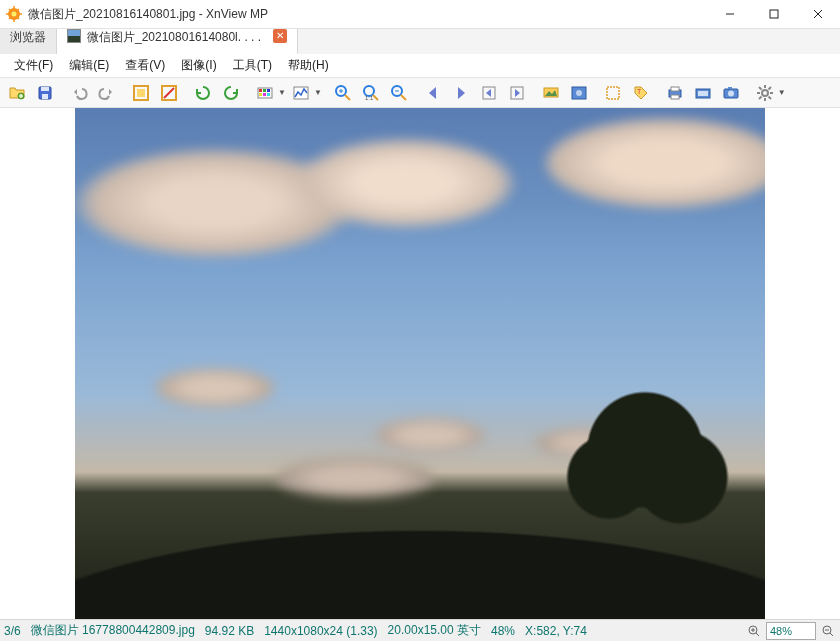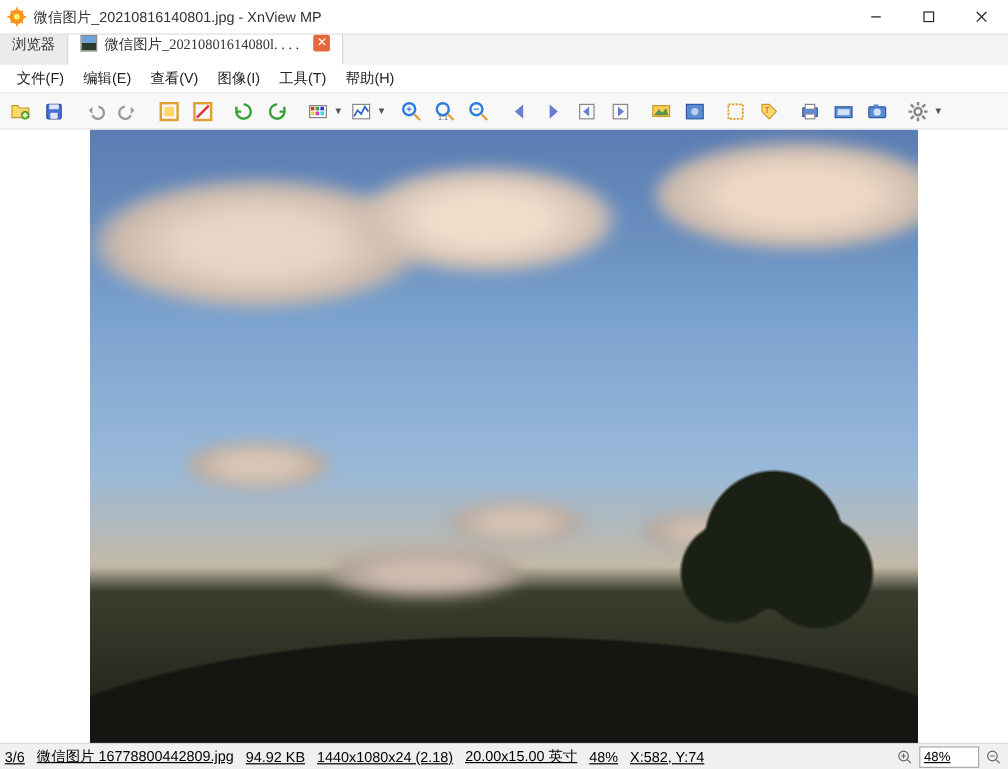--- a/index.html
+++ b/index.html
@@ -34,21 +34,21 @@
 }
 .tab {
   display: flex;
   padding: 0 10px;
   background: #ebebeb;
   border-right: 1px solid #d6d6d6;
   gap: 6px;
   font-size: 12px;
   color: #333;
 }
-.tab.active { background: #fff; border-bottom: 1px solid #fff; font-family: Liberation Serif, serif; }
+.tab.active { background: #fff; border-bottom: 1px solid #fff; }
 .tab .thumb { width: 14px; height: 14px; background: linear-gradient(180deg,#6fa3d8 50%,#2c3d2b 50%); border:1px solid #888; }
 .tab .closex {
   background: #e46a3e; color:#fff; width:14px; height:14px;
   display:flex; align-items:center; justify-content:center;
   border-radius:2px; font-size:10px; line-height:1; margin-left:6px;
 }
 
 .menubar {
   height: 24px;
   background: #fff;
@@ -112,24 +112,23 @@
               radial-gradient(circle at 30% 55%, #1b2014 25%, transparent 27%),
               radial-gradient(circle at 70% 55%, #1b2014 28%, transparent 30%); }
 
 .statusbar {
   height: 22px;
   background: #f0f0f0;
   border-top: 1px solid #d8d8d8;
   display: flex;
   align-items: center;
   font-size: 12px;
-  color: #000000;
+  color: #0f766e;
   padding: 0 4px;
   gap: 10px;
-  text-decoration: underline;
 }
 .statusbar .cell { white-space: nowrap; }
 .statusbar .spacer { flex: 1; }
 .zoomctl { display: flex; align-items: center; gap: 4px; }
 .zoombox {
   width: 50px; height: 18px; border: 1px solid #aaa; background: #fff;
   font-size: 11px; padding: 0 3px; display:flex; align-items:center;
 }
 .zbtn { width:16px; height:16px; display:flex; align-items:center; justify-content:center; }
 </style>
@@ -379,21 +378,21 @@
     <div class="cloud c7"></div>
     <div class="hill"></div>
     <div class="tree"></div>
   </div>
 </div>
 
 <div class="statusbar">
   <span class="cell">3/6</span>
   <span class="cell">微信图片 16778800442809.jpg</span>
   <span class="cell">94.92 KB</span>
-  <span class="cell">1440x1080x24 (2.18)</span>
+  <span class="cell">1440x1080x24 (1.33)</span>
   <span class="cell">20.00x15.00 英寸</span>
   <span class="cell">48%</span>
   <span class="cell">X:582, Y:74</span>
   <span class="spacer"></span>
   <div class="zoomctl">
     <div class="zbtn">
         <svg width="12" height="12" viewBox="0 0 12 12">
           <circle cx="5" cy="5" r="4" fill="none" stroke="#666"></circle>
           <line x1="8" y1="8" x2="11" y2="11" stroke="#666"></line>
           <line x1="3" y1="5" x2="7" y2="5" stroke="#666"></line>

